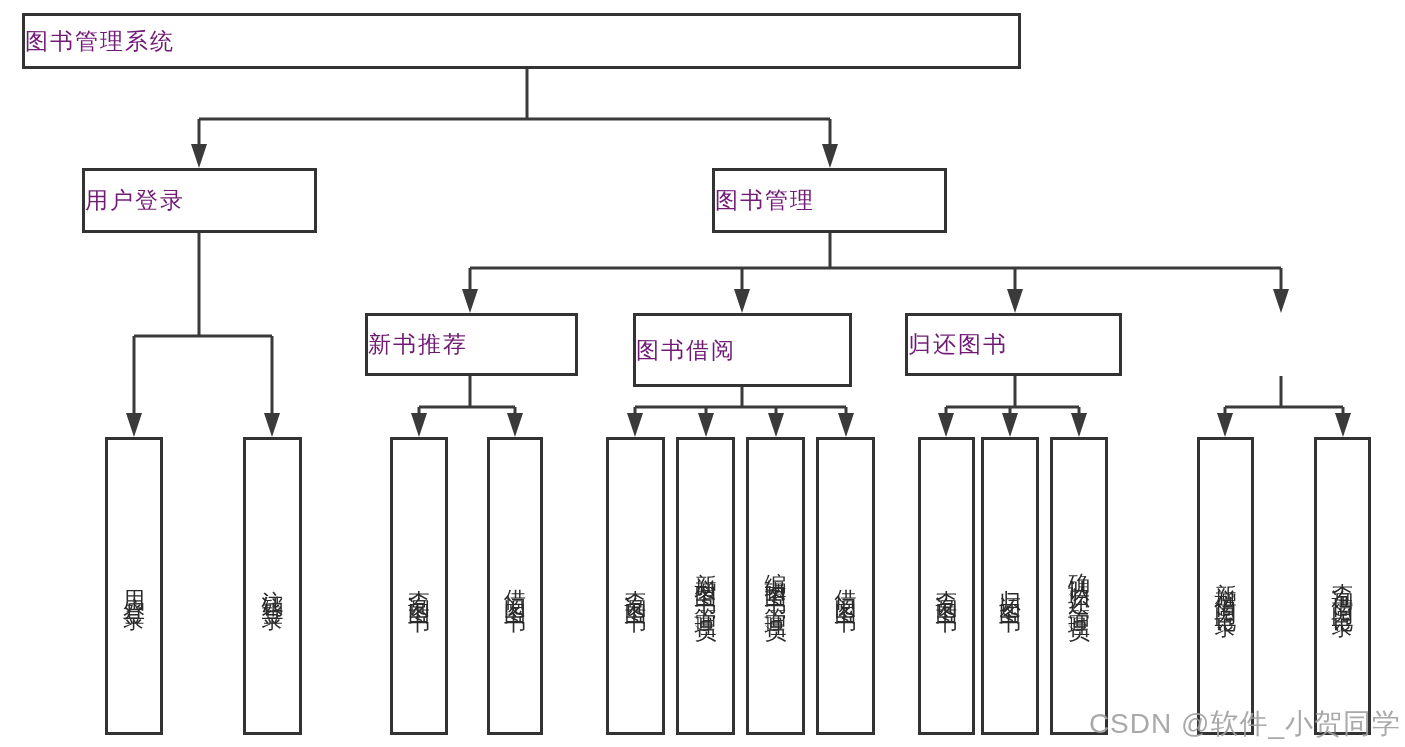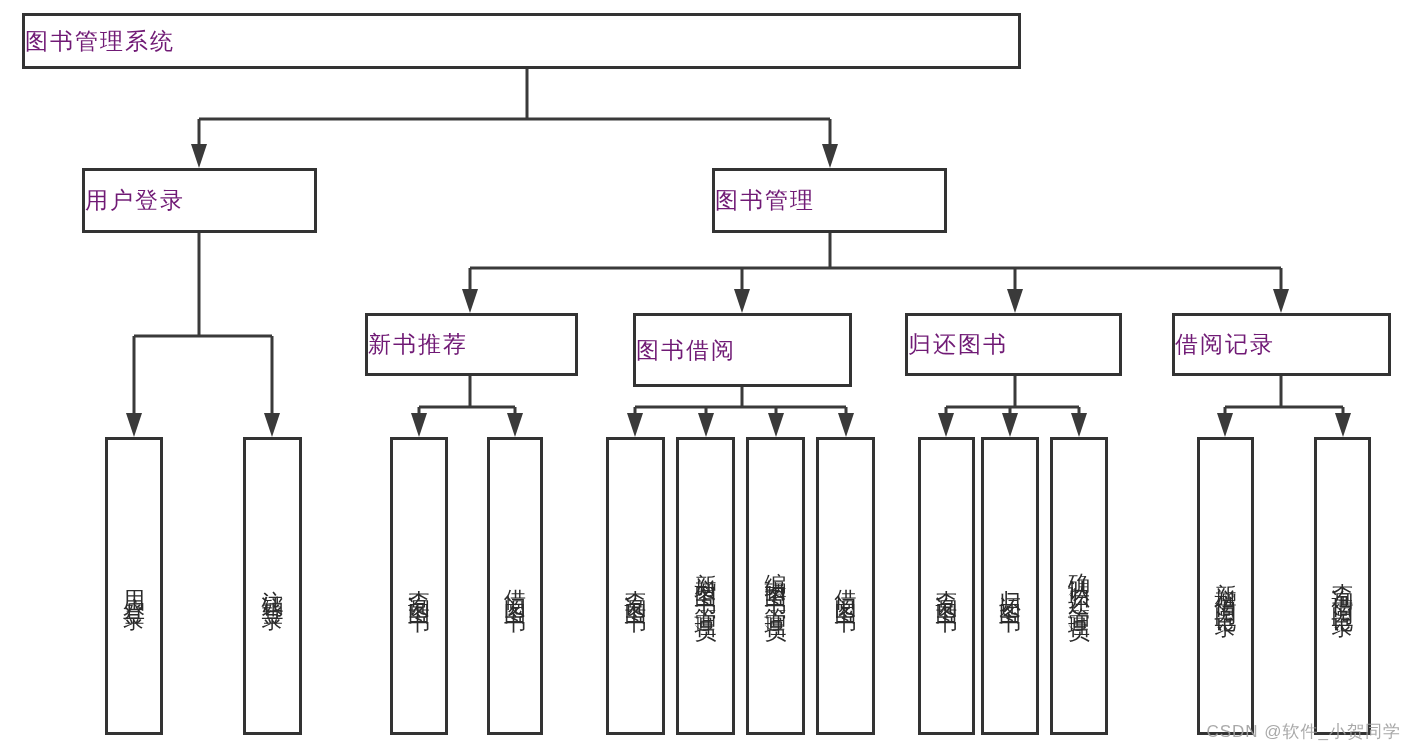--- a/index.html
+++ b/index.html
@@ -48,21 +48,21 @@
     letter-spacing: 7px;
     color: #2b2b2b;
     z-index: 1;
     top: 437px;
     height: 298px;
   }
   #watermark {
     position: absolute;
     right: 4px;
     bottom: 4px;
-    font-size: 17px;
+    font-size: 28px;
     color: #a0a0a0;
     letter-spacing: 1px;
     z-index: 3;
     opacity: 0.9;
     white-space: nowrap;
   }
 </style>
 </head>
 <body>
 
@@ -121,23 +121,20 @@
 
   <div class="hbox" style="left:712px; top:168px; width:235px; height:65px;">
     <span>图书管理</span>
   </div>
   <div class="hbox" style="left:633px; top:313px; width:219px; height:74px;">
     <span>图书借阅</span>
   </div>
   <div class="hbox" style="left:905px; top:313px; width:217px; height:63px;">
     <span>归还图书</span>
   </div>
-  <div class="hbox" style="left:1172px; top:313px; width:219px; height:63px;">
-    <span>借阅记录</span>
-  </div>
 
   <div class="vbox" style="left:105px; width:58px;">
     <span>用户登录</span>
   </div>
   <div class="vbox" style="left:243px; width:59px;">
     <span>注销登录</span>
   </div>
 
   <div class="vbox" style="left:390px; width:58px;">
     <span>查询图书</span>

